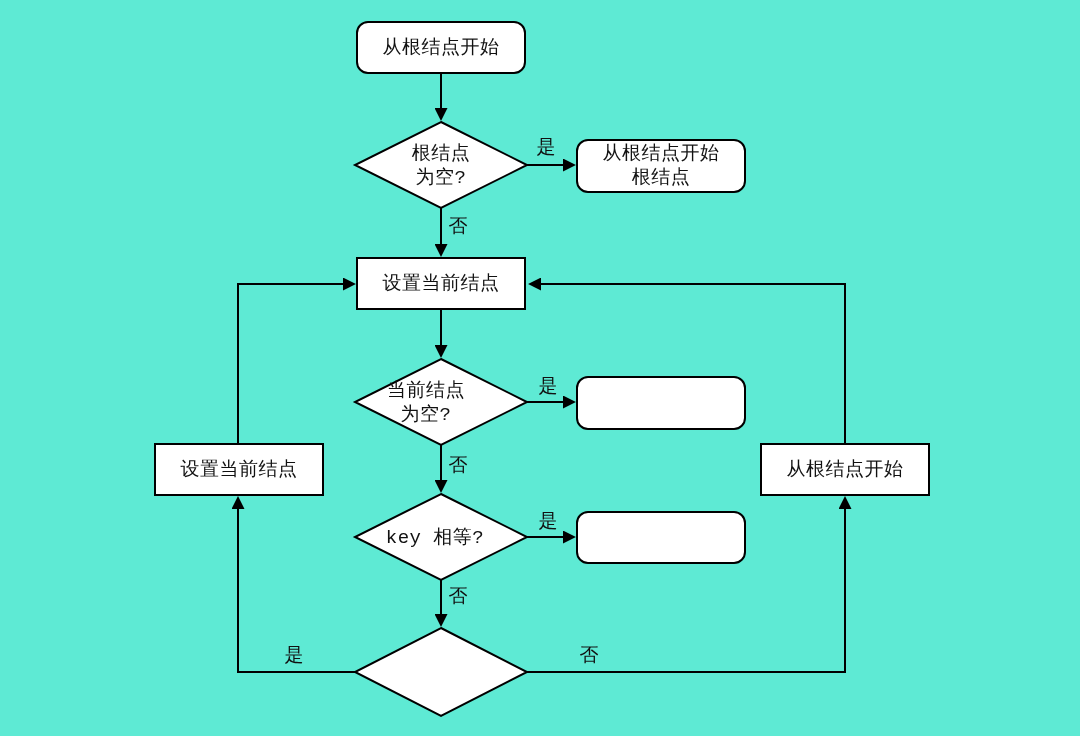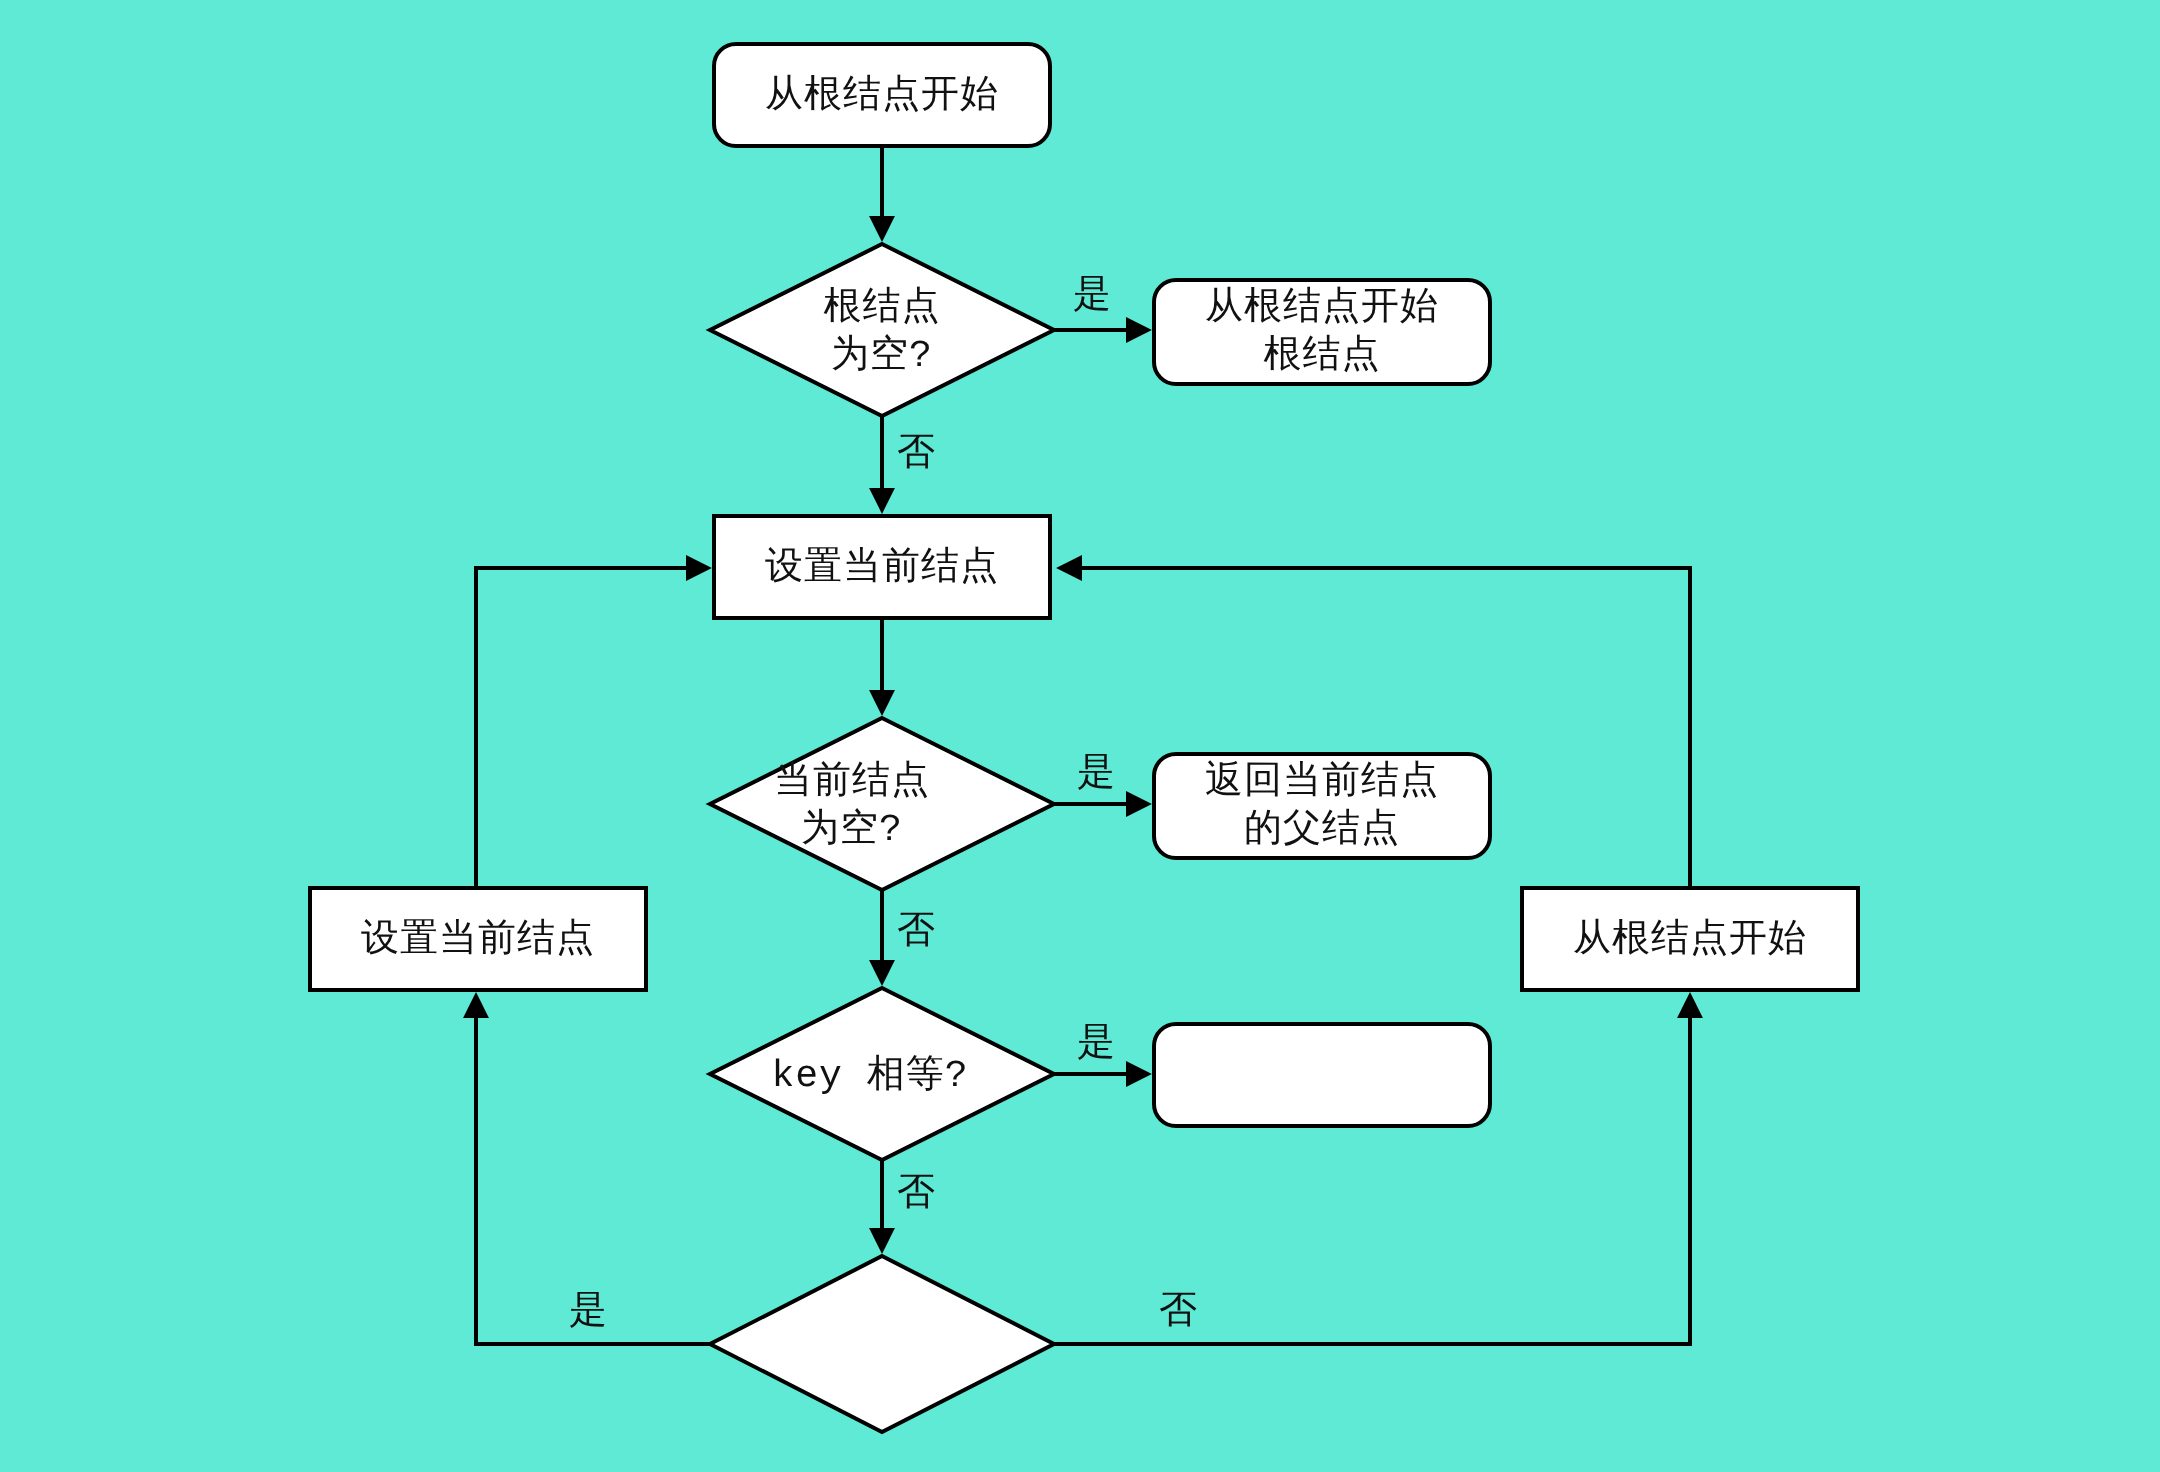--- a/index.html
+++ b/index.html
@@ -98,24 +98,20 @@
 
   <div class="lbl" style="left:441px; top:284px">
     <span>设置当前结点</span>
   </div>
 
   <div class="lbl" style="left:426px; top:403px">
     <span>当前结点</span>
     <span>为空?</span>
   </div>
 
-  <div class="lbl" style="left:661px; top:403px">
-    <span>返回当前结点</span>
-    <span>的父结点</span>
-  </div>
 
   <div class="lbl" style="left:435px; top:538px">
     <span>key 相等?</span>
   </div>
 
 
 
   <div class="lbl" style="left:239px; top:470px">
     <span>设置当前结点</span>
   </div>

